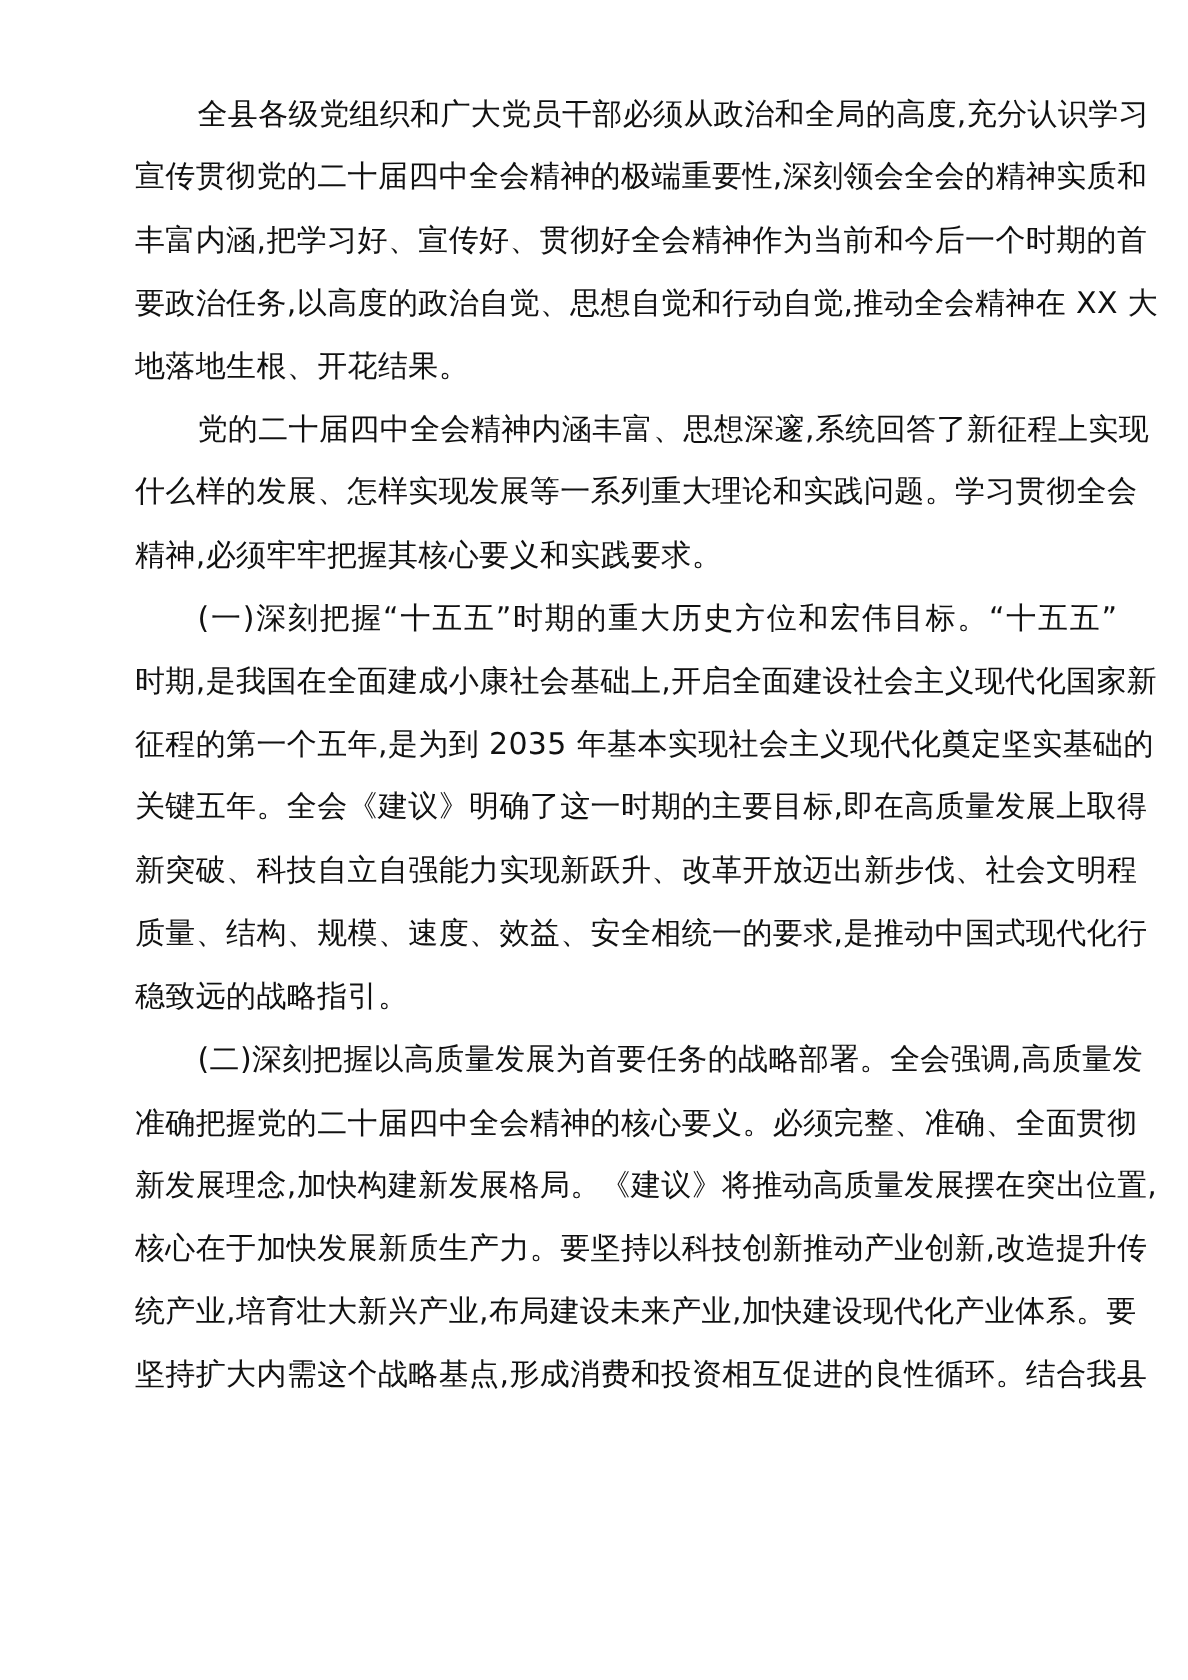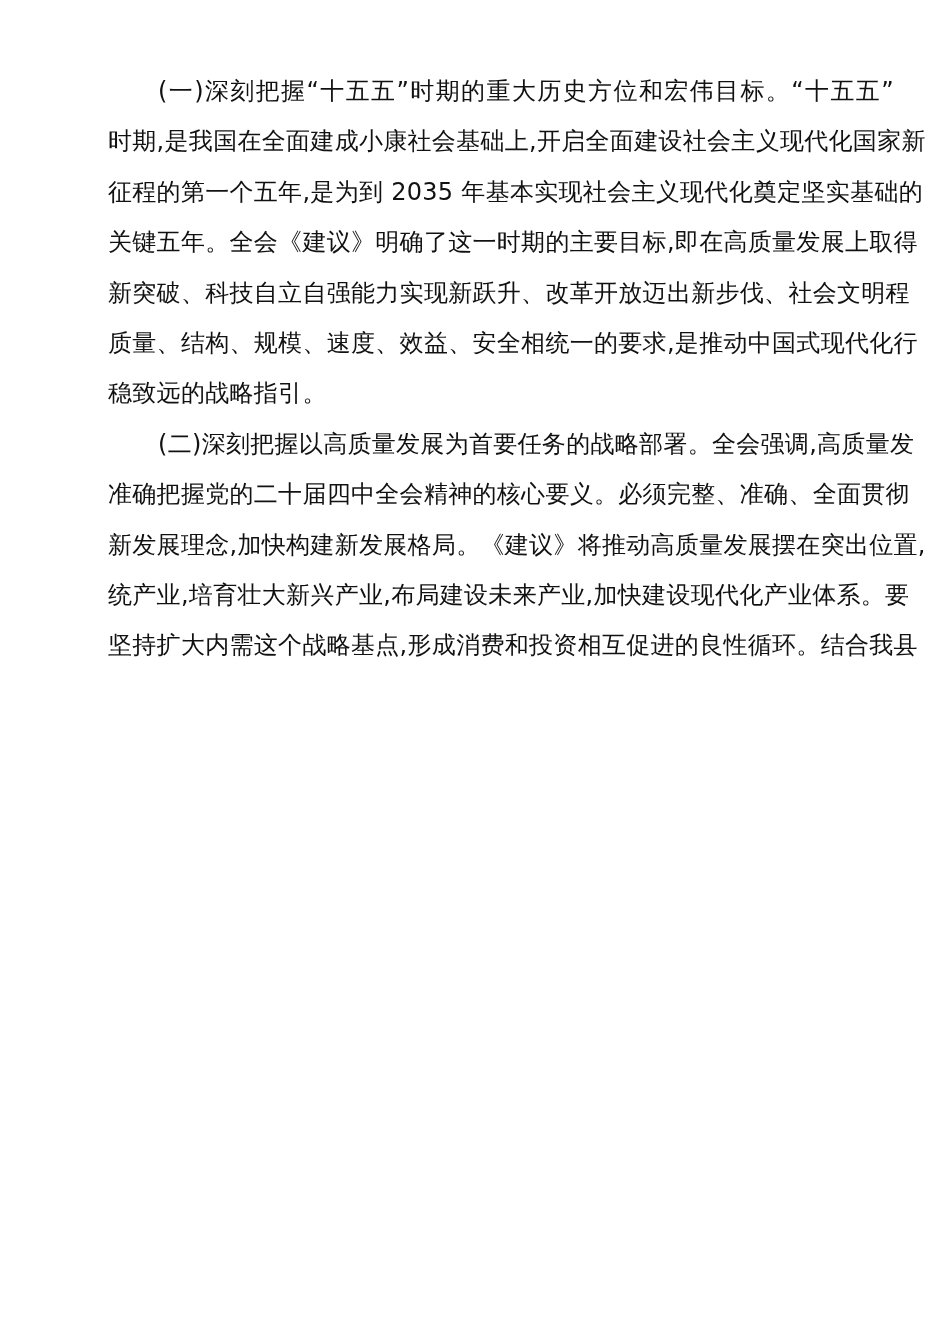--- a/index.html
+++ b/index.html
@@ -20,34 +20,47 @@
   .para { margin: 0; text-indent: 50px; }
   .line { display: block; white-space: nowrap; text-align-last: justify; }
   .line.last { text-align-last: left; }
   .line.indent { padding-left: 50px; }
 </style>
 </head>
 <body>
 
 <div class="page">
 
+  <div class="para">
+    <span class="line indent">全县各级党组织和广大党员干部必须从政治和全局的高度,充分认识学习</span>
+    <span class="line">宣传贯彻党的二十届四中全会精神的极端重要性,深刻领会全会的精神实质和</span>
+    <span class="line">丰富内涵,把学习好、宣传好、贯彻好全会精神作为当前和今后一个时期的首</span>
+    <span class="line">要政治任务,以高度的政治自觉、思想自觉和行动自觉,推动全会精神在 XX 大</span>
+    <span class="line last">地落地生根、开花结果。</span>
+  </div>
 
 
+  <div class="para">
+    <span class="line indent">党的二十届四中全会精神内涵丰富、思想深邃,系统回答了新征程上实现</span>
+    <span class="line">什么样的发展、怎样实现发展等一系列重大理论和实践问题。学习贯彻全会</span>
+    <span class="line last">精神,必须牢牢把握其核心要义和实践要求。</span>
+  </div>
 
   <div class="para">
     <span class="line indent">(一)深刻把握“十五五”时期的重大历史方位和宏伟目标。“十五五”</span>
     <span class="line">时期,是我国在全面建成小康社会基础上,开启全面建设社会主义现代化国家新</span>
     <span class="line">征程的第一个五年,是为到 2035 年基本实现社会主义现代化奠定坚实基础的</span>
     <span class="line">关键五年。全会《建议》明确了这一时期的主要目标,即在高质量发展上取得</span>
     <span class="line">新突破、科技自立自强能力实现新跃升、改革开放迈出新步伐、社会文明程</span>
     <span class="line">质量、结构、规模、速度、效益、安全相统一的要求,是推动中国式现代化行</span>
     <span class="line last">稳致远的战略指引。</span>
   </div>
 
   <div class="para">
     <span class="line indent">(二)深刻把握以高质量发展为首要任务的战略部署。全会强调,高质量发</span>
     <span class="line">准确把握党的二十届四中全会精神的核心要义。必须完整、准确、全面贯彻</span>
     <span class="line">新发展理念,加快构建新发展格局。《建议》将推动高质量发展摆在突出位置,</span>
+    <span class="line">核心在于加快发展新质生产力。要坚持以科技创新推动产业创新,改造提升传</span>
     <span class="line">统产业,培育壮大新兴产业,布局建设未来产业,加快建设现代化产业体系。要</span>
     <span class="line">坚持扩大内需这个战略基点,形成消费和投资相互促进的良性循环。结合我县</span>
   </div>
 
 </div>
 
 </body></html>

